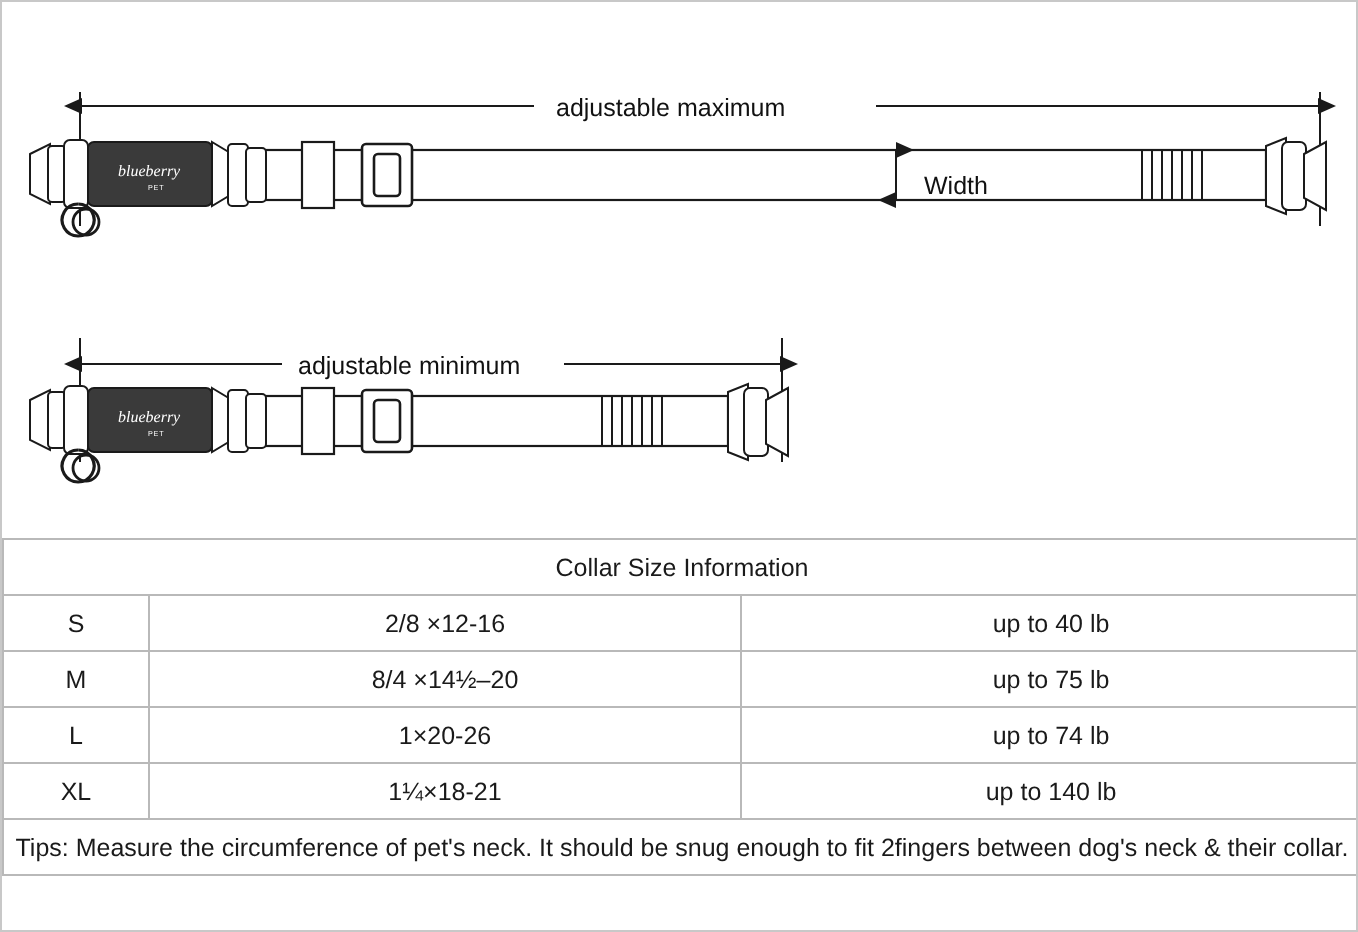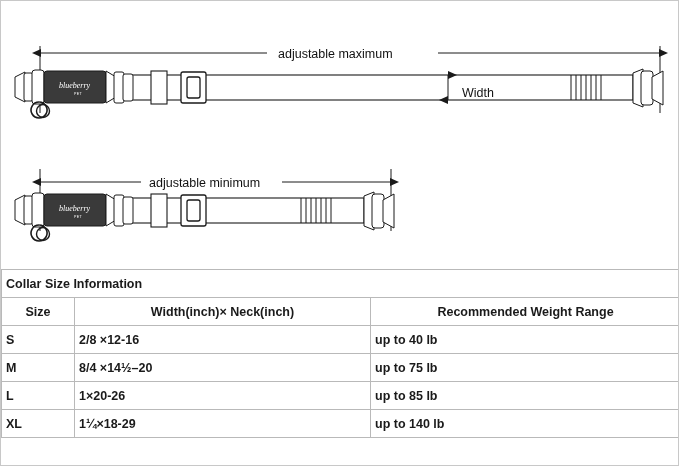--- a/index.html
+++ b/index.html
@@ -58,22 +58,23 @@
     box-sizing: border-box;
   }
   table.size-table {
     width: 100%;
     border-collapse: collapse;
     table-layout: fixed;
   }
   table.size-table td, table.size-table th {
     border: 1px solid #b9b9b9;
     font-size: 12.5px;
-    font-weight: bold;
+    font-weight: normal;
     color: #1a1a1a;
+    text-align: center;
     height: 27px;
     padding: 0 4px;
   }
   td.section-title {
     text-align: left;
     padding-left: 9px;
     height: 28px;
     border-left: none;
     border-right: none;
     font-size: 12.5px;
@@ -213,41 +214,39 @@
       <colgroup>
         <col class="c1">
           <col class="c2">
           <col class="c3">
       </colgroup>
       <tbody>
         <tr>
           <td class="section-title" colspan="3">Collar Size Information</td>
         </tr>
         <tr>
-          <th>Size</th>
-          <th>Width(inch)× Neck(inch)</th>
-          <th>Recommended Weight Range</th>
-        </tr>
-        <tr>
           <td>S</td>
           <td>2/8 ×12-16</td>
           <td>up to 40 lb</td>
         </tr>
         <tr>
           <td>M</td>
           <td>8/4 ×14½–20</td>
           <td>up to 75 lb</td>
         </tr>
         <tr>
           <td>L</td>
           <td>1×20-26</td>
-          <td>up to 85 lb</td>
+          <td>up to 74 lb</td>
         </tr>
         <tr>
           <td>XL</td>
-          <td>1¼×18-29</td>
+          <td>1¼×18-21</td>
           <td>up to 140 lb</td>
+        </tr>
+        <tr>
+          <td class="tips" colspan="3">Tips: Measure the circumference of pet's neck. It should be snug enough to fit 2fingers between dog's neck &amp; their collar.</td>
         </tr>
       </tbody>
     </table>
   </div>
 
 </div>
 
 </body></html>

